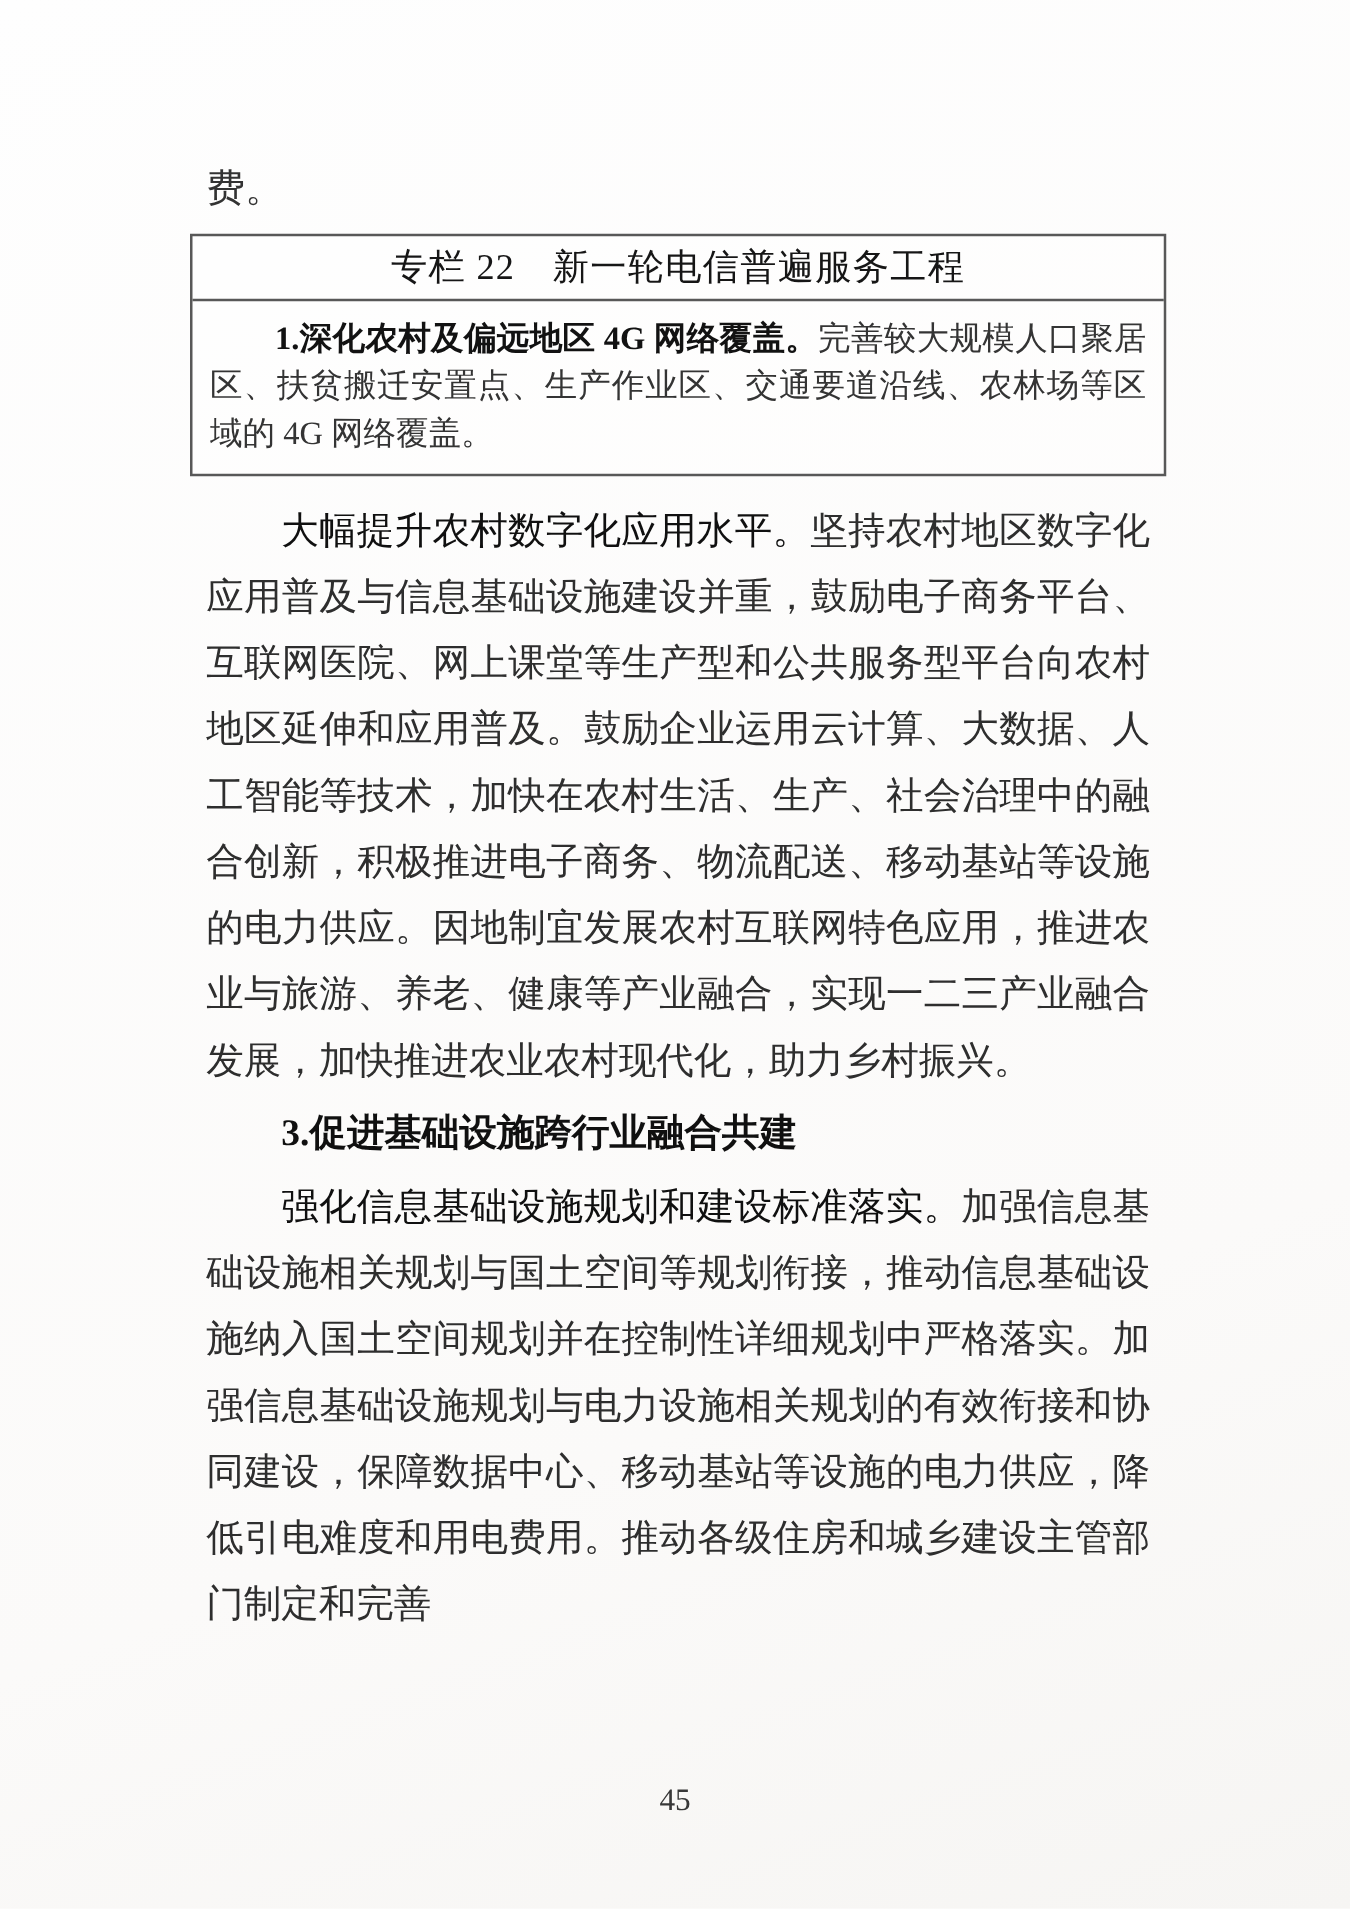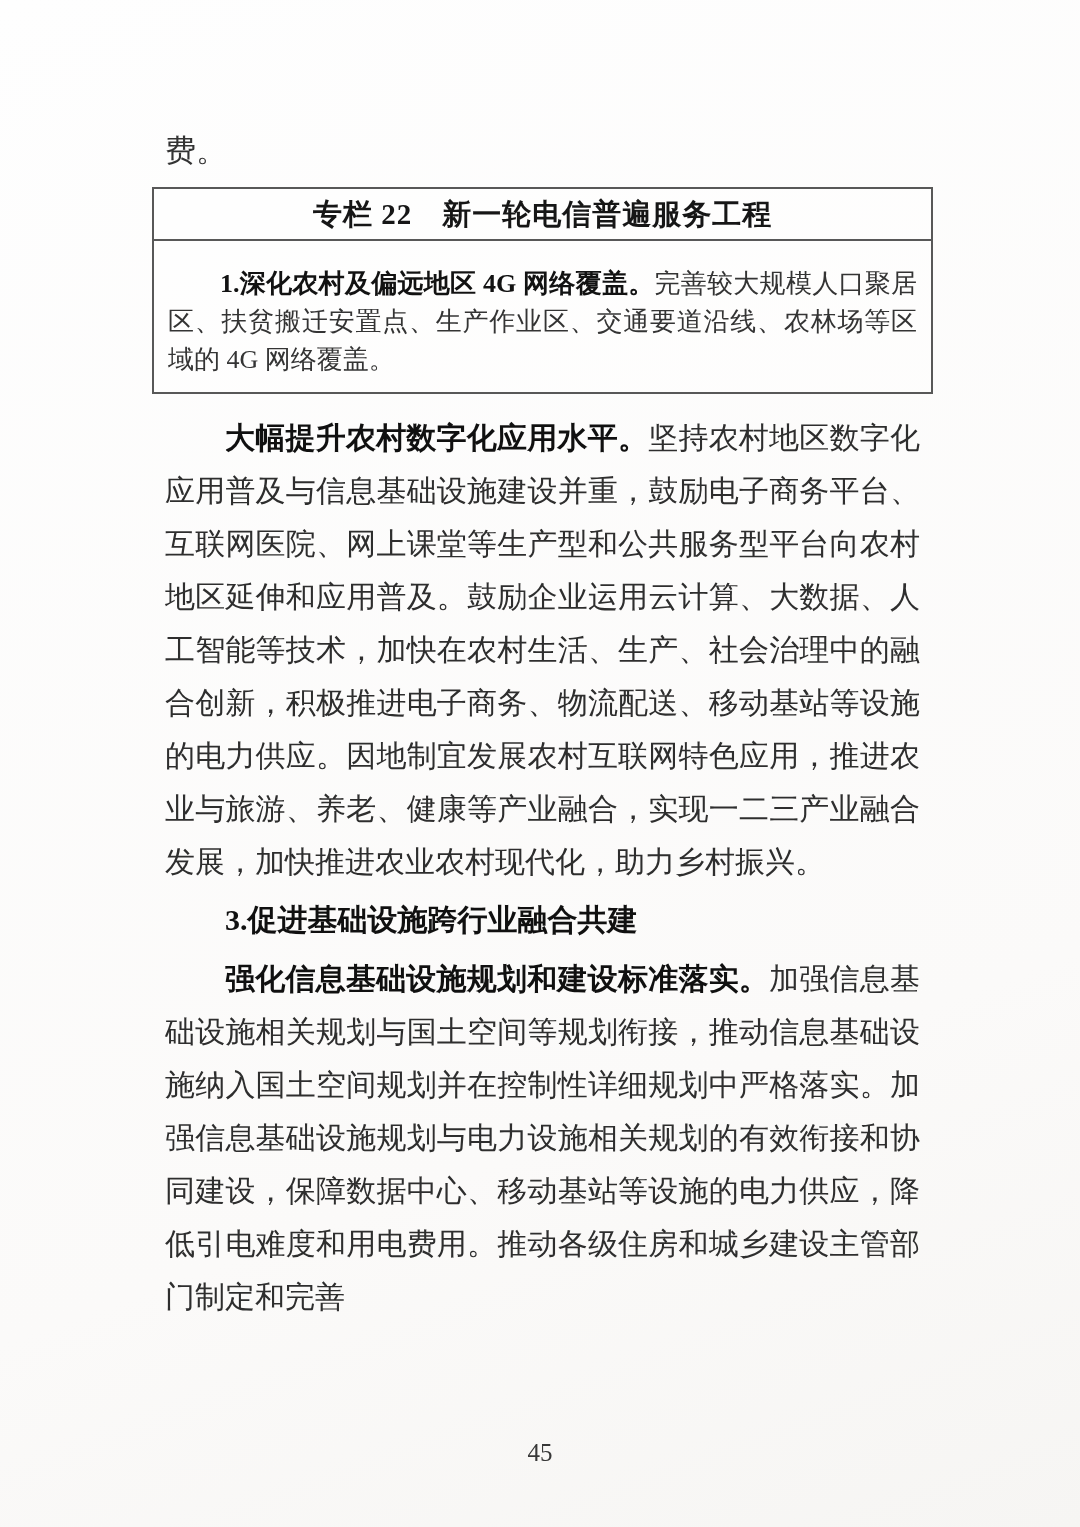--- a/index.html
+++ b/index.html
@@ -28,29 +28,29 @@
   }
   
   .panel {
     margin: 13px -13px 0 -13px;
     border: 2px solid #585858;
     background: rgba(255,255,255,0.4);
   }
   .panel-title {
     display: block;
     text-align: center;
-    font-weight: 700;
+    font-weight: 400;
     font-size: 29px;
     line-height: 50px;
     letter-spacing: 1px;
     color: #161616;
     border-bottom: 2px solid #585858;
   }
   .panel-body {
-    padding: 24px 14px 13px 14px;
+    padding: 11px 14px 13px 14px;
   }
   .panel-item {
     margin: 0;
     font-size: 26px;
     line-height: 38px;
     text-align: justify;
     text-indent: 2em;
     color: #343434;
   }
   .panel-item b {
@@ -60,36 +60,36 @@
   
   .para {
     margin: 17px 0 0 0;
     font-size: 30px;
     line-height: 53px;
     text-align: justify;
     text-indent: 2em;
     color: #2e2e2e;
   }
   .para .lead {
-    font-weight: 700;
+    font-weight: 400;
     color: #101010;
   }
   .section-heading {
     margin: 5px 0 5px 0;
     font-weight: 700;
     font-size: 30px;
     line-height: 54px;
     text-indent: 2em;
     color: #101010;
   }
   .page-number {
     position: absolute;
     left: 0;
     right: 0;
-    bottom: 60px;
+    bottom: 72px;
     text-align: center;
     font-size: 25px;
     color: #383838;
   }
 </style>
 </head>
 <body>
 
 <div class="page">
   <div class="content">

